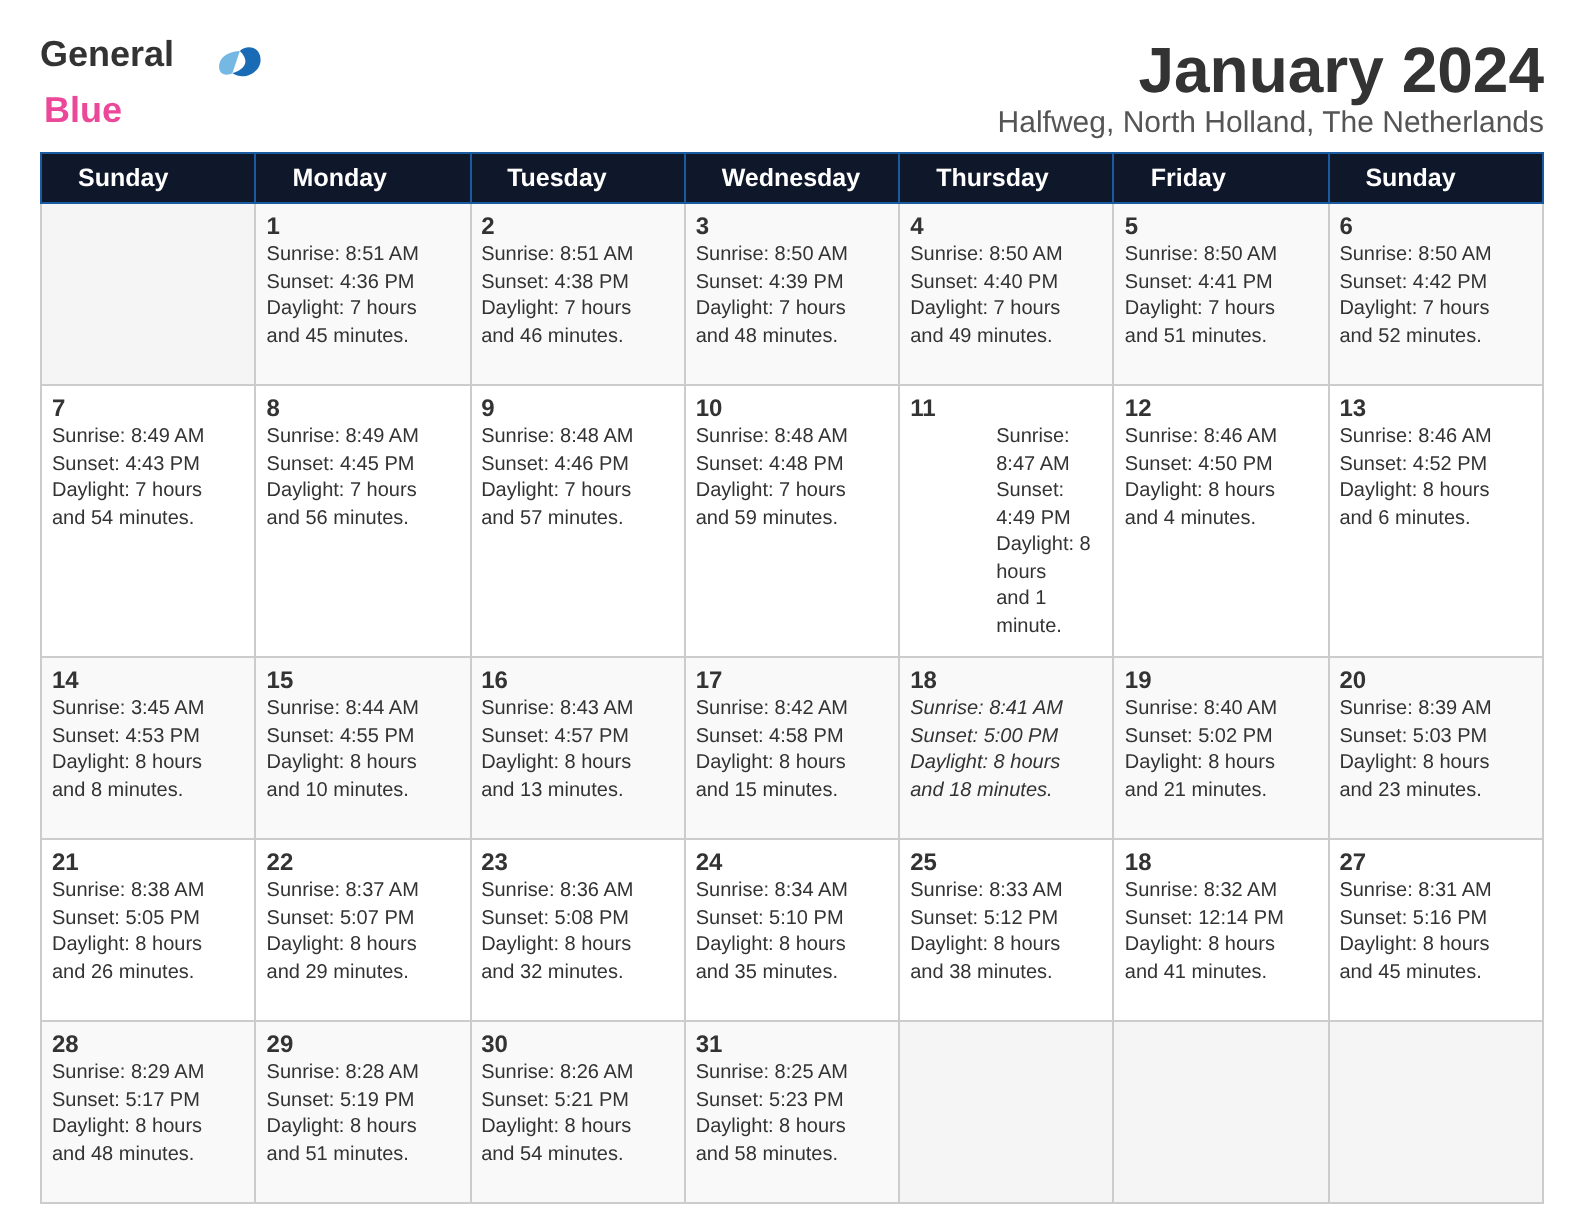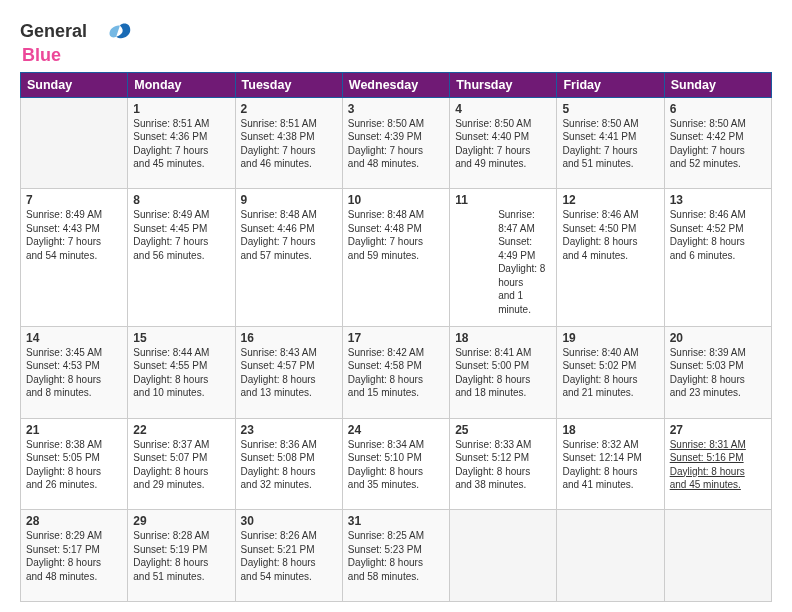--- a/index.html
+++ b/index.html
@@ -54,24 +54,24 @@
       color: #555;
       font-weight: normal;
     }
     .calendar {
       flex: 1;
       border-collapse: collapse;
       width: 100%;
       table-layout: fixed;
     }
     .calendar thead tr th {
-      background-color: #701a75;
+      background-color: #0f172a;
       color: #fff;
       text-align: left;
-      padding: 5px 6px;
+      padding: 5px 18px;
       font-size: 12.5px;
       font-weight: bold;
       border: 1px solid #1a5a9e;
     }
     .calendar tbody tr td {
       border: 1px solid #ccc;
       vertical-align: top;
       padding: 4px 5px;
       font-size: 10.5px;
       color: #333;
@@ -96,30 +96,34 @@
       background: #f5f5f5 !important;
     }
   </style>
 </head>
 <body>
 
 <div class="page">
   <div class="header">
     <div class="logo">
       <div style="display:flex;flex-direction:column;align-items:flex-start;">
-        <div style="display:flex;align-items:center;gap:16px;">
+        <div style="display:flex;gap:16px;">
           <span class="logo-text logo-general">General</span>
 
           <svg class="logo-icon" viewBox="0 0 30 30">
             <path d="M16 8 C20 4, 28 6, 27 14 C26 20, 18 24, 12 20 C18 18, 22 14, 16 8Z" fill="#1a6bb5"></path>
             <path d="M12 20 C8 22, 4 20, 5 15 C6 10, 12 8, 16 8" fill="#3a9ad9" opacity="0.7"></path>
           </svg>
         </div>
         <span class="logo-text logo-blue" style="margin-left:2px;">Blue</span>
       </div>
+    </div>
+    <div class="title-block">
+      <div class="month-title">January 2024</div>
+      <div class="location-title">Halfweg, North Holland, The Netherlands</div>
     </div>
   </div>
 
   <table class="calendar">
     <thead>
       <tr>
       <th>Sunday</th>
           <th>Monday</th>
           <th>Tuesday</th>
           <th>Wednesday</th>
@@ -249,21 +253,21 @@
           </td>
           <td>
             <span class="day-number">17</span>
             <div class="day-info" style="white-space: pre-line;">Sunrise: 8:42 AM
 Sunset: 4:58 PM
 Daylight: 8 hours
 and 15 minutes.</div>
           </td>
           <td>
             <span class="day-number">18</span>
-            <div class="day-info" style="white-space: pre-line;">Sunrise: 8:41 AM
+            <div class="day-info" style="white-space: pre-line; font-style: italic;">Sunrise: 8:41 AM
 Sunset: 5:00 PM
 Daylight: 8 hours
 and 18 minutes.</div>
           </td>
           <td>
             <span class="day-number">19</span>
             <div class="day-info" style="white-space: pre-line;">Sunrise: 8:40 AM
 Sunset: 5:02 PM
 Daylight: 8 hours
 and 21 minutes.</div>
@@ -314,21 +318,21 @@
           </td>
           <td>
             <span class="day-number">18</span>
             <div class="day-info" style="white-space: pre-line;">Sunrise: 8:32 AM
 Sunset: 12:14 PM
 Daylight: 8 hours
 and 41 minutes.</div>
           </td>
           <td>
             <span class="day-number">27</span>
-            <div class="day-info" style="white-space: pre-line; text-decoration: underline;">Sunrise: 8:31 AM
+            <div class="day-info" style="white-space: pre-line;">Sunrise: 8:31 AM
 Sunset: 5:16 PM
 Daylight: 8 hours
 and 45 minutes.</div>
           </td>
         </tr>
         <tr>
           <td>
             <span class="day-number">28</span>
             <div class="day-info" style="white-space: pre-line;">Sunrise: 8:29 AM
 Sunset: 5:17 PM

